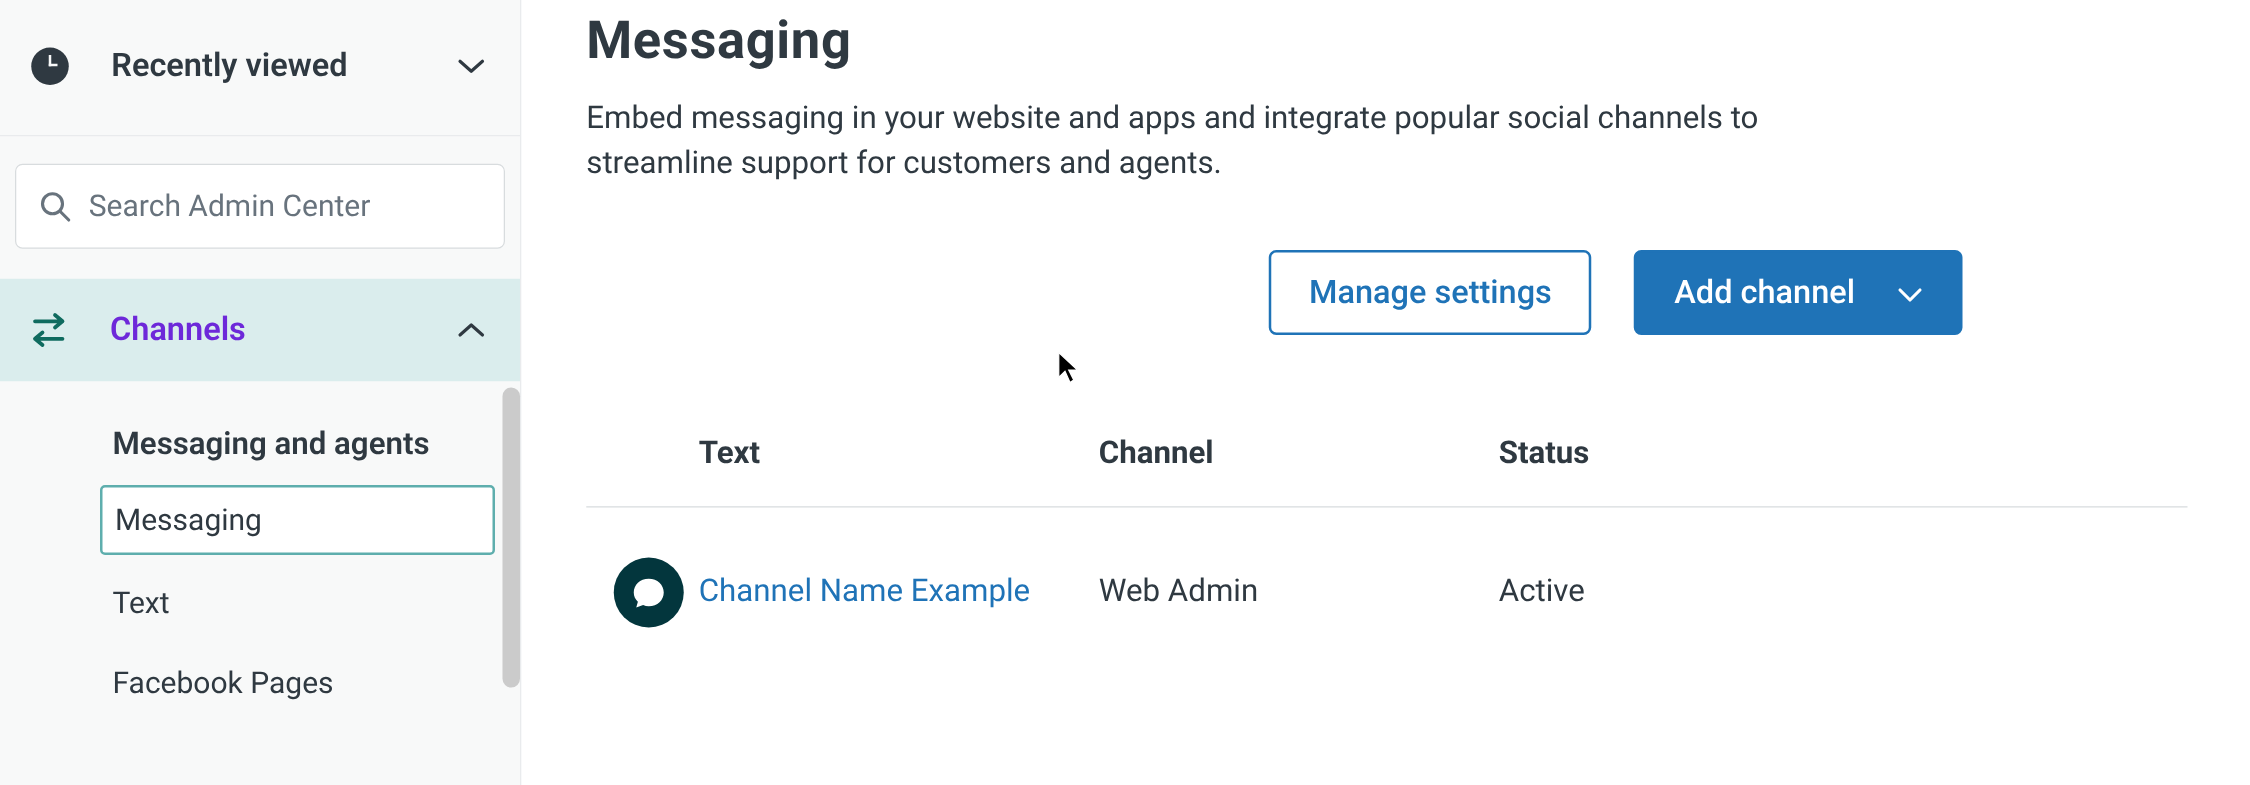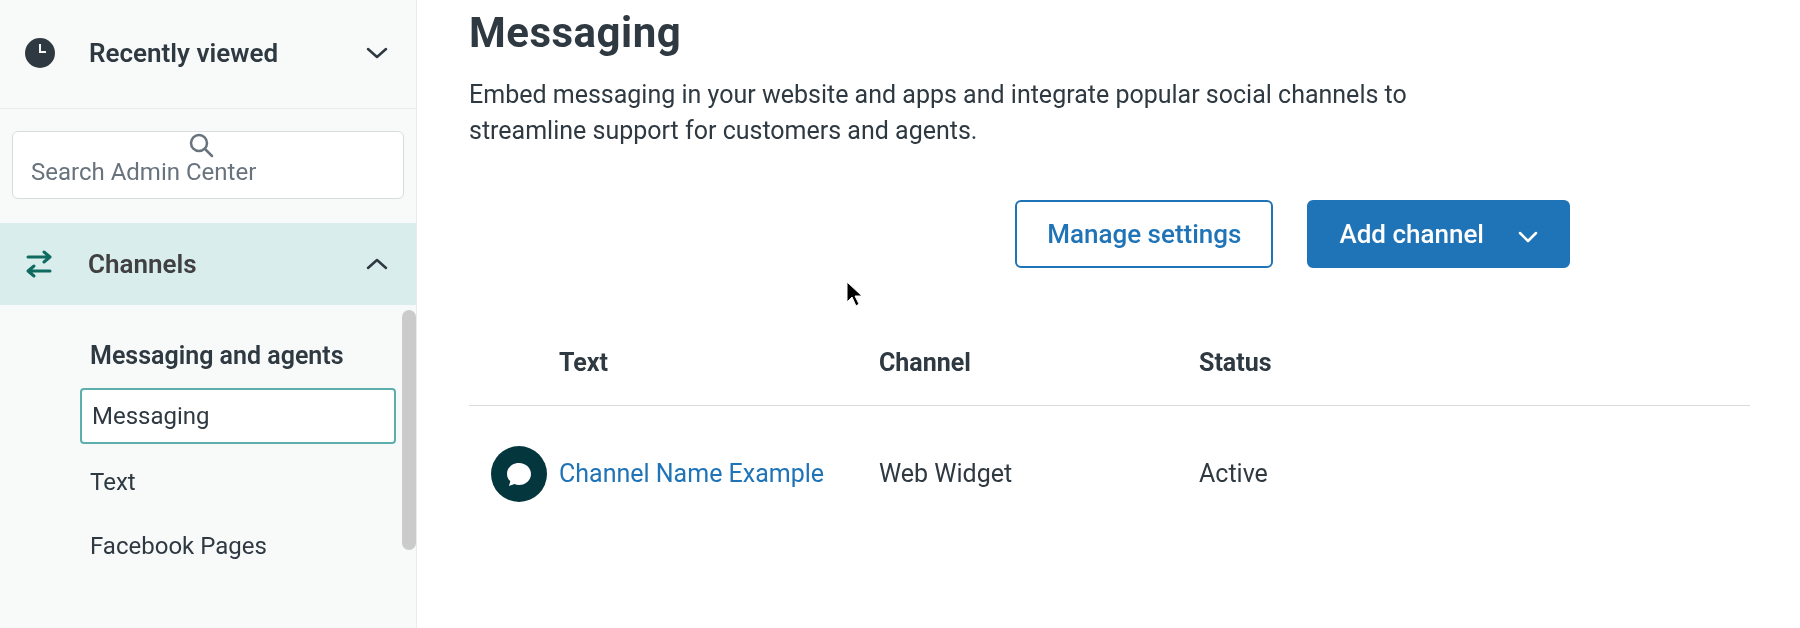--- a/index.html
+++ b/index.html
@@ -84,21 +84,20 @@
     }
     .search-box {
       display: flex;
       align-items: center;
       width: 100%;
       height: 68px;
       border: 1px solid #d8dcde;
       border-radius: 6px;
       background: #fff;
       padding: 0 18px;
-      flex-direction: column;
     }
     .search-icon {
       width: 26px;
       height: 26px;
       margin-right: 14px;
       flex-shrink: 0;
     }
     .search-input {
       border: none;
       outline: none;
@@ -116,21 +115,21 @@
     }
     .arrows-icon {
       width: 34px;
       height: 30px;
       margin-right: 32px;
       flex-shrink: 0;
     }
     .nav-section-label {
       font-size: 26px;
       font-weight: 600;
-      color: #404040;
+      color: #6d28d9;
       flex: 1;
     }
     .nav-group-title {
       font-size: 25px;
       font-weight: 600;
       color: #2f3941;
       padding: 36px 0 18px 90px;
     }
     .nav-items {
       padding: 0 20px 0 80px;
@@ -321,21 +320,21 @@
       <div class="th">Channel</div>
       <div class="th">Status</div>
     </div>
     <div class="trow">
       <div class="row-icon">
         <svg width="30" height="30" viewBox="0 0 30 30">
           <path d="M15 4 C8 4 3 9 3 15 C3 18 4.3 20.5 6.3 22.3 L5 27 L10.5 25 C11.9 25.6 13.4 26 15 26 C22 26 27 21 27 15 C27 9 22 4 15 4 Z" fill="#fff"></path>
         </svg>
       </div>
       <div class="channel-name">Channel Name Example</div>
-      <div class="td">Web Widget</div>
+      <div class="td">Web Admin</div>
       <div class="td">Active</div>
     </div>
   </div>
 
   <div class="cursor-pointer">
     <svg width="20" height="28" viewBox="0 0 20 28">
       <path d="M2 2 L2 22 L7 17 L11 26 L14 24 L10 16 L17 16 Z" fill="#000" stroke="#fff" stroke-width="1"></path>
     </svg>
   </div>
 </main>

